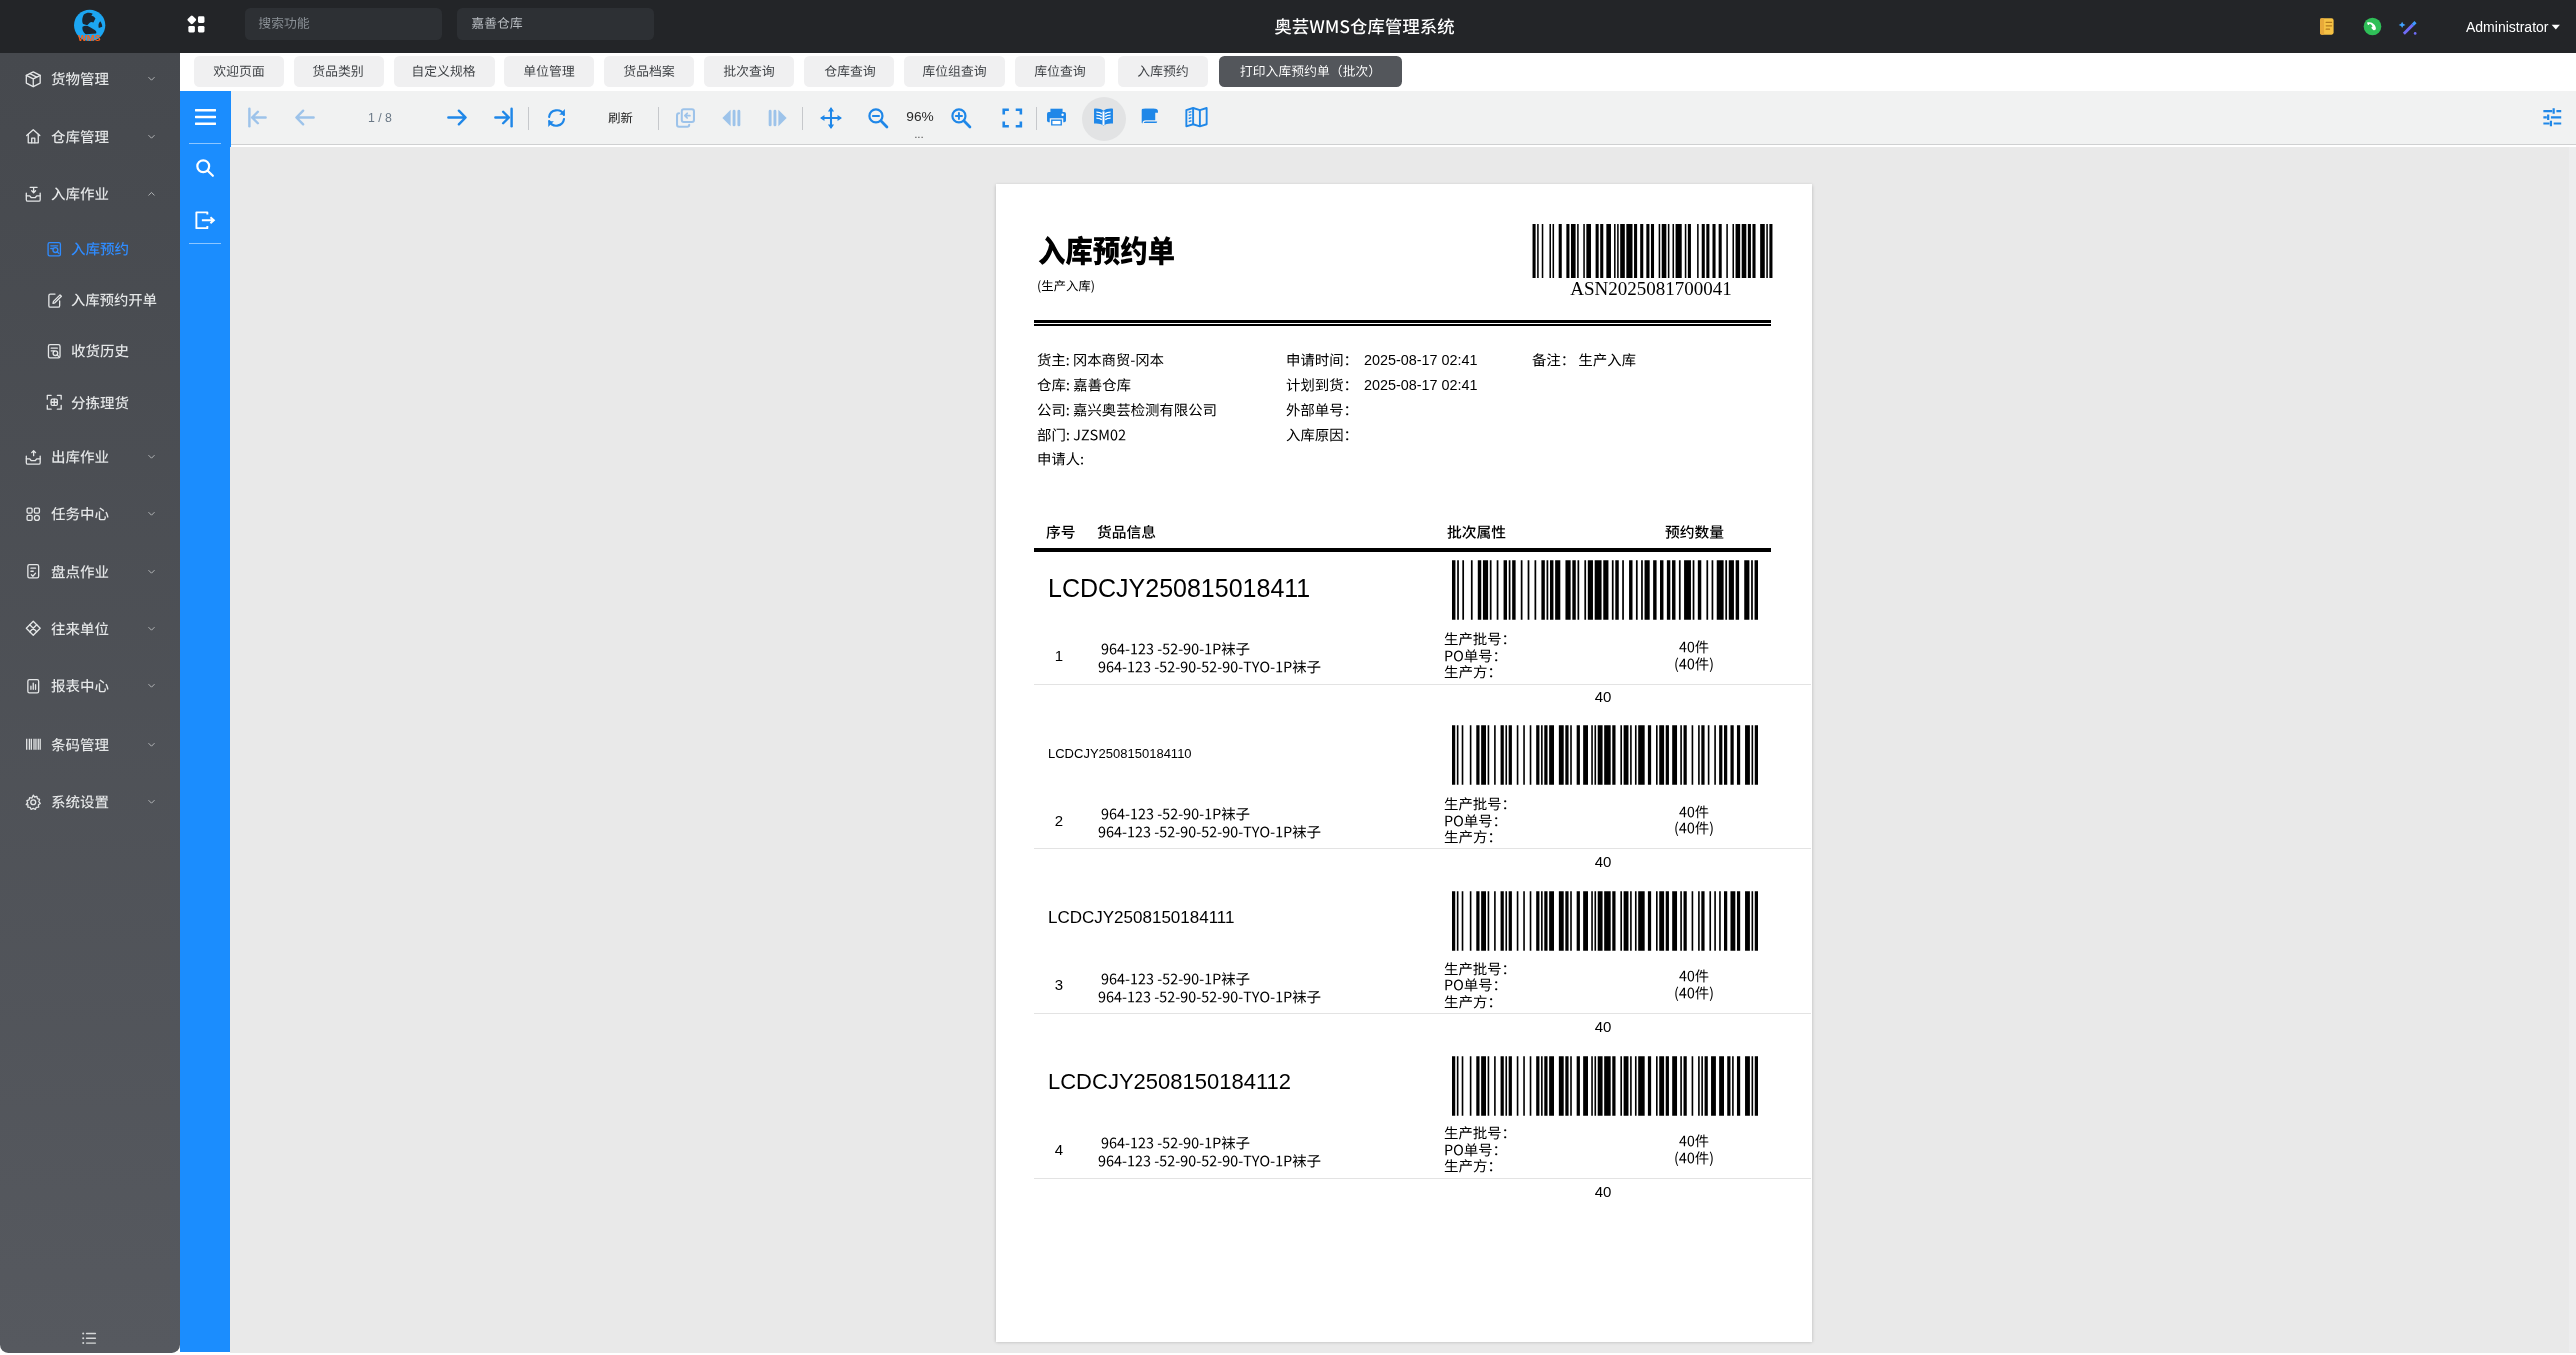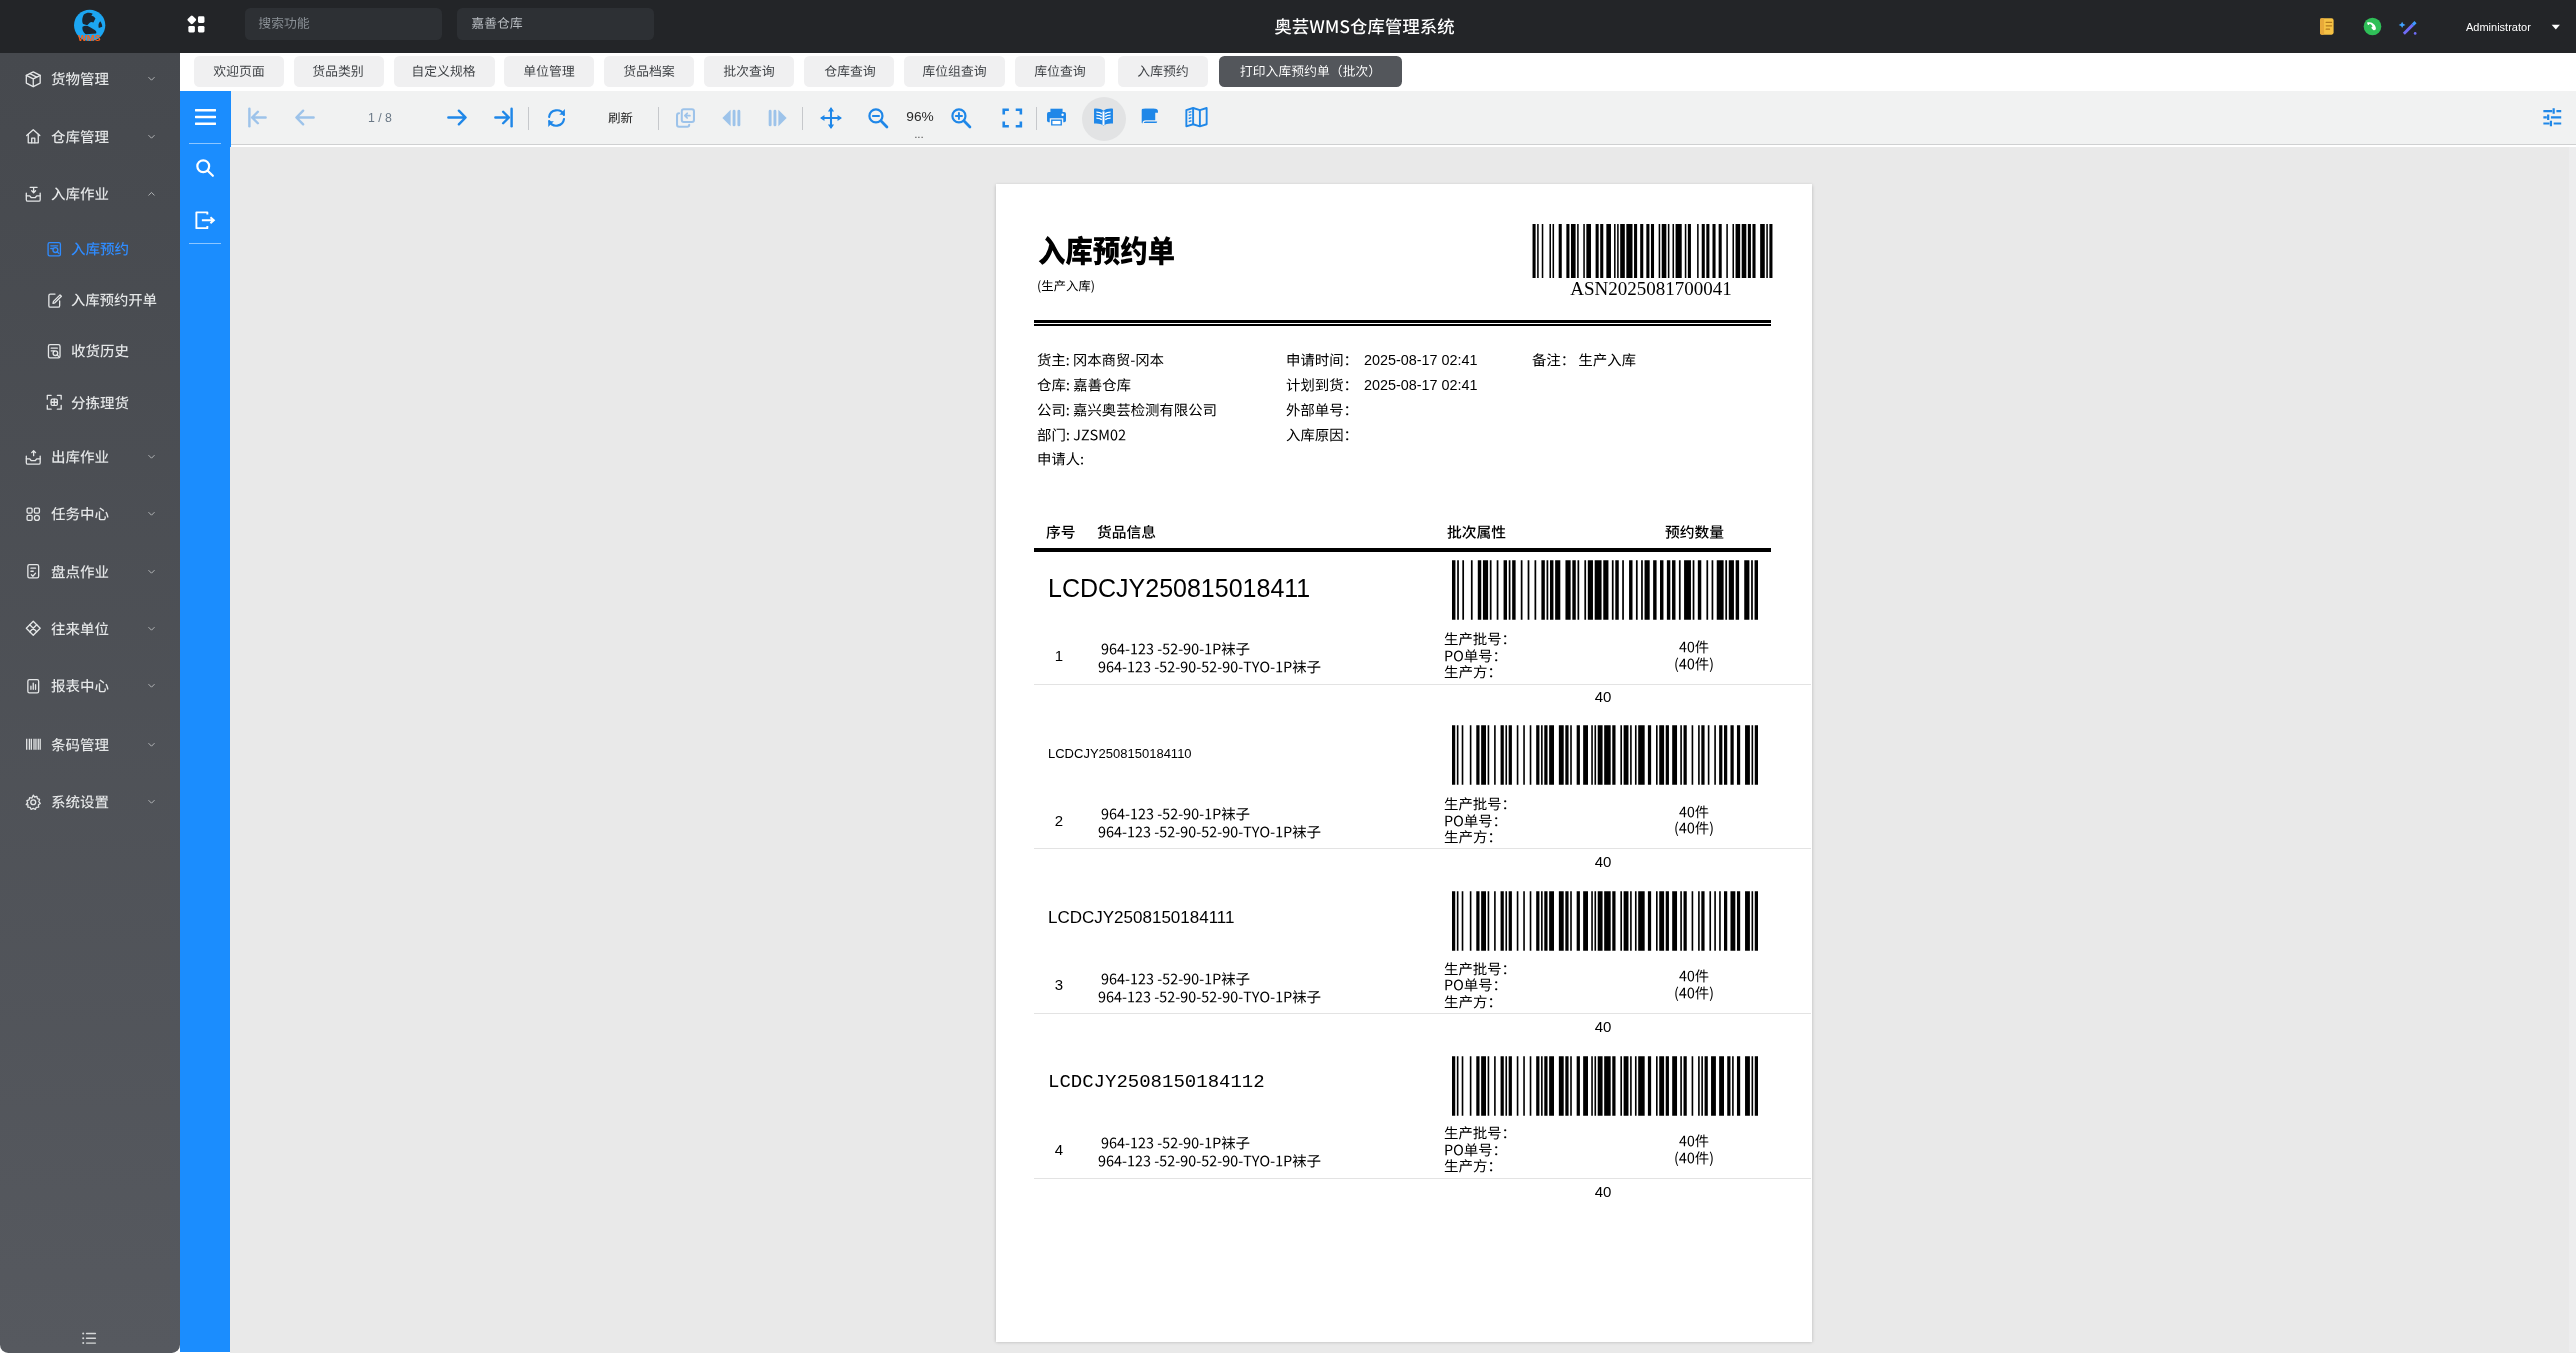--- a/index.html
+++ b/index.html
@@ -215,21 +215,21 @@
 <svg style="position:absolute;left:2363px;top:17px" width="19" height="19" viewBox="0 0 28 28">
 <circle cx="14" cy="14" r="13" fill="#2fbf58"></circle>
 <path d="M9 8c4-1 10 4 10 9 0 2-2 3-4 2l-2-2c-1-1-1-2 0-2l1-1c-1-2-2-3-4-4l-1 1c-1 1-2 1-2 0l-1-2c0-1 1-2 3-1z" fill="#fff"></path>
 </svg>
 <svg style="position:absolute;left:2398px;top:16.5px" width="20.6" height="20.6" viewBox="0 0 30 30">
 <path d="M7 23L20 10l3 3L10 26z" fill="#6f6cf7"></path>
 <path d="M20 10l3 3 4-4-3-3z" fill="#3f9bff"></path>
 <path d="M6 7l1.5 3L11 11.5 7.5 13 6 16l-1.5-3L1 11.5 4.5 10z" fill="#41a2ff"></path>
 <circle cx="25" cy="24" r="2" fill="#6f6cf7"></circle>
 </svg>
-<div style="position:absolute;left:2466px;top:27px;transform:translateY(-50%);font-family:'Liberation Sans',sans-serif;font-size:11px;font-weight:normal;color:#fff;white-space:nowrap;line-height:1">Administrator</div>
+<div style="position:absolute;left:2466px;top:27px;transform:translateY(-50%);font-family:'Liberation Sans',sans-serif;font-size:14px;font-weight:normal;color:#fff;white-space:nowrap;line-height:1">Administrator</div>
 <svg style="position:absolute;left:2551px;top:24px" width="9.6" height="6.9" viewBox="0 0 14 10">
     <path d="M1 1l6 7 6-7z" fill="#fff"></path>
   </svg>
 <svg style="position:absolute;left:24px;top:70px" width="18.5" height="18.5" viewBox="0 0 24 24" fill="none">
     <path d="M12 2.5L21 7v10l-9 4.5L3 17V7z" stroke="#e4e6e7" stroke-width="1.7" stroke-linecap="round" stroke-linejoin="round" fill="none"></path>
     <path d="M3 7l9 4.5L21 7M12 11.5V21.5" stroke="#e4e6e7" stroke-width="1.7" stroke-linecap="round" stroke-linejoin="round" fill="none"></path>
     <path d="M7.5 4.7l9 4.5" stroke="#e4e6e7" stroke-width="1.7" stroke-linecap="round" stroke-linejoin="round" fill="none"></path>
   </svg>
 <svg style="position:absolute;left:51px;top:71px;overflow:visible" width="58" height="17" fill="#e4e6e7" viewBox="0 0 84 24.5938">
     <use href="#g19" transform="translate(0.0 19.3) scale(0.0210 -0.0210)"></use>
@@ -1013,21 +1013,21 @@
     <use href="#g144" transform="translate(7.1 19.3) scale(0.0210 -0.0210)"></use>
     <use href="#g114" transform="translate(18.8 19.3) scale(0.0210 -0.0210)"></use>
     <use href="#g155" transform="translate(30.4 19.3) scale(0.0210 -0.0210)"></use>
     <use href="#g90" transform="translate(51.4 19.3) scale(0.0210 -0.0210)"></use>
   </svg>
 <div style="position:absolute;left:1034px;top:1013px;width:777px;height:1px;background:#e3e3e3"></div>
 <div style="position:absolute;left:1603px;transform:translateX(-50%);top:1026px;transform:translateY(-50%) translateX(-50%);font-family:'Liberation Sans',sans-serif;font-size:15px;font-weight:normal;color:#000;white-space:nowrap;line-height:1">40</div>
 <svg style="position:absolute;left:1452px;top:1056px" width="306" height="60" viewBox="0 0 446.5 87">
     <path fill="#000" d="M0.00 0h4.72V87H0.00zM7.09 0h2.36V87H7.09zM14.17 0h2.36V87H14.17zM25.99 0h2.36V87H25.99zM35.44 0h4.72V87H35.44zM42.52 0h7.09V87H42.52zM51.97 0h2.36V87H51.97zM61.42 0h2.36V87H61.42zM70.87 0h4.72V87H70.87zM77.96 0h2.36V87H77.96zM82.69 0h4.72V87H82.69zM94.50 0h2.36V87H94.50zM103.95 0h2.36V87H103.95zM113.40 0h2.36V87H113.40zM122.85 0h4.72V87H122.85zM129.93 0h2.36V87H129.93zM134.66 0h4.72V87H134.66zM141.75 0h7.09V87H141.75zM155.92 0h7.09V87H155.92zM165.37 0h4.72V87H165.37zM172.46 0h2.36V87H172.46zM181.91 0h4.72V87H181.91zM191.36 0h7.09V87H191.36zM203.17 0h2.36V87H203.17zM207.89 0h2.36V87H207.89zM212.62 0h7.09V87H212.62zM222.07 0h9.45V87H222.07zM233.88 0h4.72V87H233.88zM245.69 0h2.36V87H245.69zM250.42 0h7.09V87H250.42zM259.87 0h2.36V87H259.87zM266.96 0h2.36V87H266.96zM271.68 0h9.45V87H271.68zM285.85 0h4.72V87H285.85zM297.67 0h2.36V87H297.67zM302.39 0h7.09V87H302.39zM311.84 0h4.72V87H311.84zM321.29 0h7.09V87H321.29zM333.10 0h2.36V87H333.10zM337.83 0h4.72V87H337.83zM349.64 0h2.36V87H349.64zM359.09 0h2.36V87H359.09zM363.81 0h2.36V87H363.81zM368.54 0h4.72V87H368.54zM377.99 0h7.09V87H377.99zM389.80 0h7.09V87H389.80zM401.61 0h4.72V87H401.61zM408.70 0h2.36V87H408.70zM415.79 0h4.72V87H415.79zM427.60 0h7.09V87H427.60zM437.05 0h2.36V87H437.05zM441.78 0h4.72V87H441.78z"></path>
   </svg>
-<div style="position:absolute;left:1048px;top:1082px;transform:translateY(-50%);font-family:Liberation Mono, monospace;font-size:19px;font-weight:normal;color:#000;white-space:nowrap;line-height:1">LCDCJY2508150184112</div>
+<div style="position:absolute;left:1048px;top:1082px;transform:translateY(-50%);font-family:Liberation Sans, sans-serif;font-size:22px;font-weight:normal;color:#000;white-space:nowrap;line-height:1">LCDCJY2508150184112</div>
 <div style="position:absolute;left:1059px;transform:translateX(-50%);top:1149px;transform:translateY(-50%) translateX(-50%);font-family:'Liberation Sans',sans-serif;font-size:15px;font-weight:normal;color:#000;white-space:nowrap;line-height:1">4</div>
 <svg style="position:absolute;left:1101px;top:1135px;overflow:visible" width="149" height="17" fill="#000" viewBox="0 0 217.391 24.5938">
     <use href="#g142" transform="translate(0.0 19.3) scale(0.0210 -0.0210)"></use>
     <use href="#g143" transform="translate(11.7 19.3) scale(0.0210 -0.0210)"></use>
     <use href="#g144" transform="translate(23.3 19.3) scale(0.0210 -0.0210)"></use>
     <use href="#g98" transform="translate(35.0 19.3) scale(0.0210 -0.0210)"></use>
     <use href="#g145" transform="translate(42.3 19.3) scale(0.0210 -0.0210)"></use>
     <use href="#g115" transform="translate(53.9 19.3) scale(0.0210 -0.0210)"></use>
     <use href="#g146" transform="translate(65.6 19.3) scale(0.0210 -0.0210)"></use>
     <use href="#g93" transform="translate(77.3 19.3) scale(0.0210 -0.0210)"></use>

